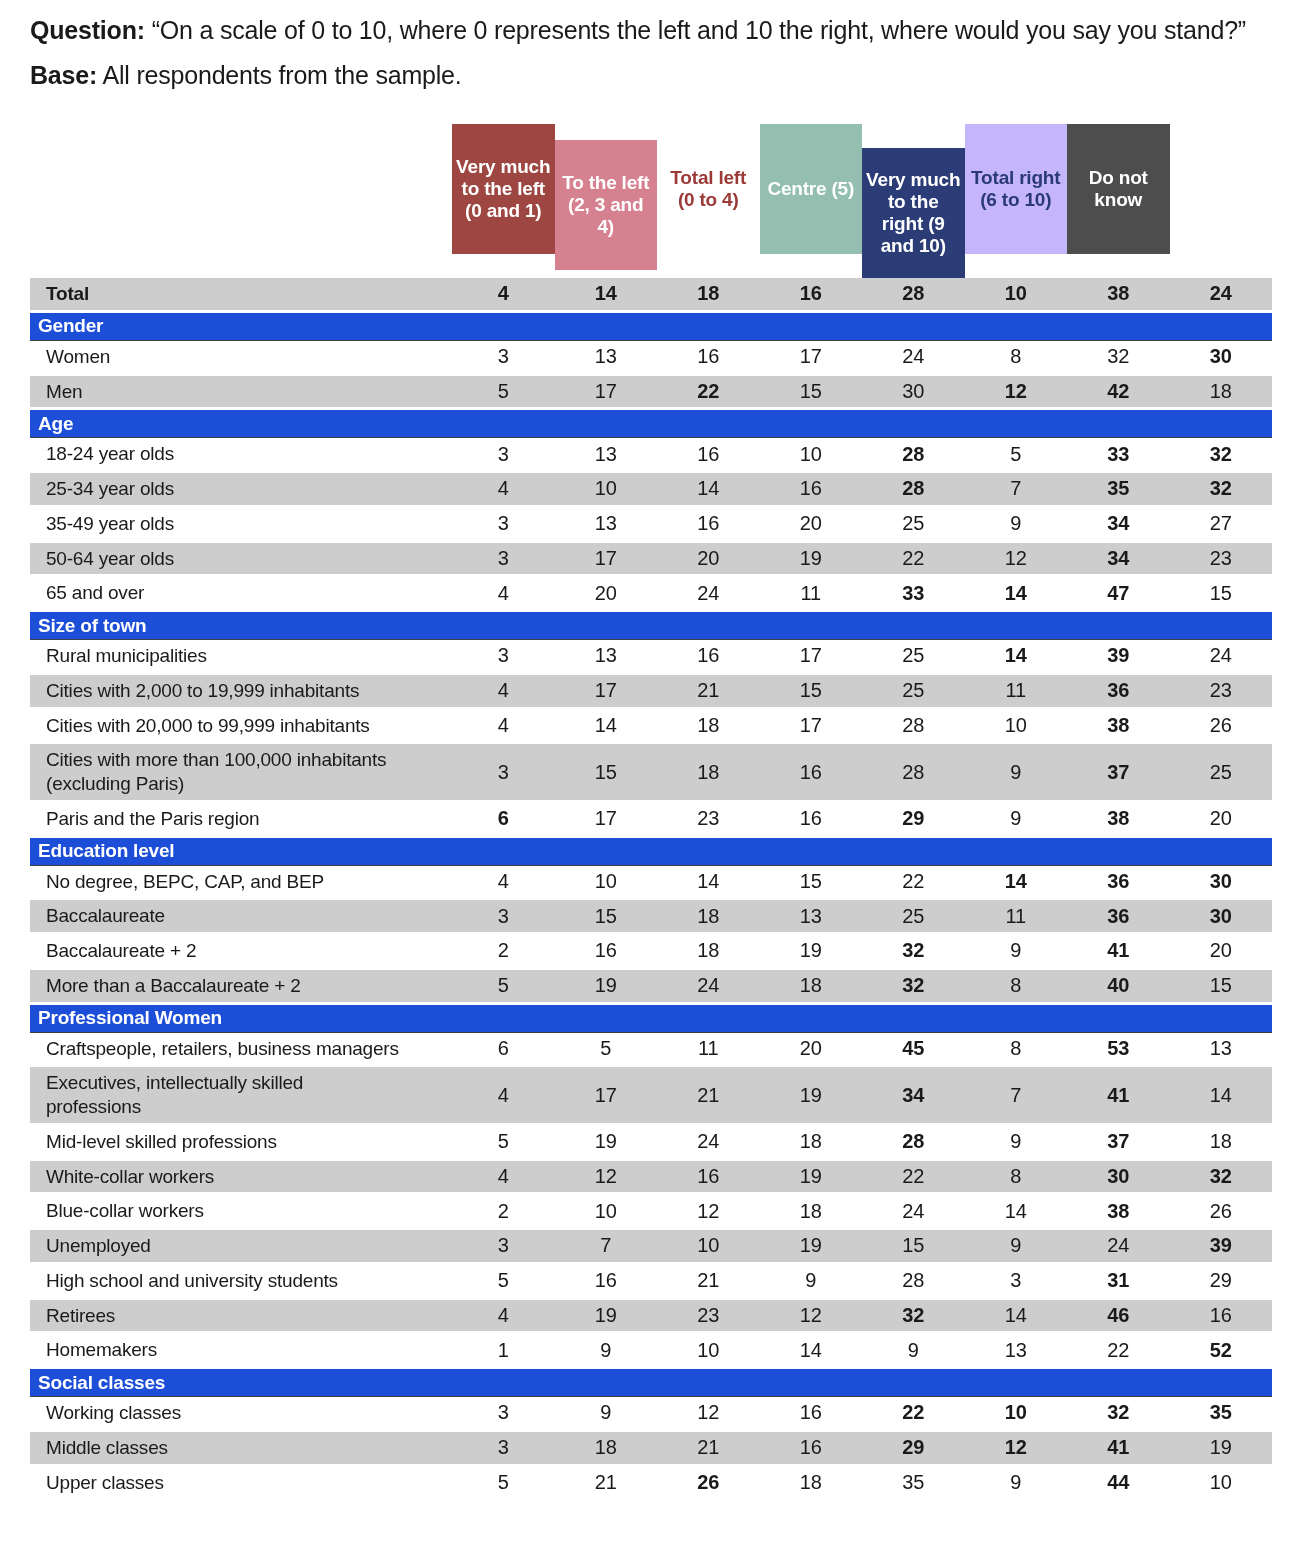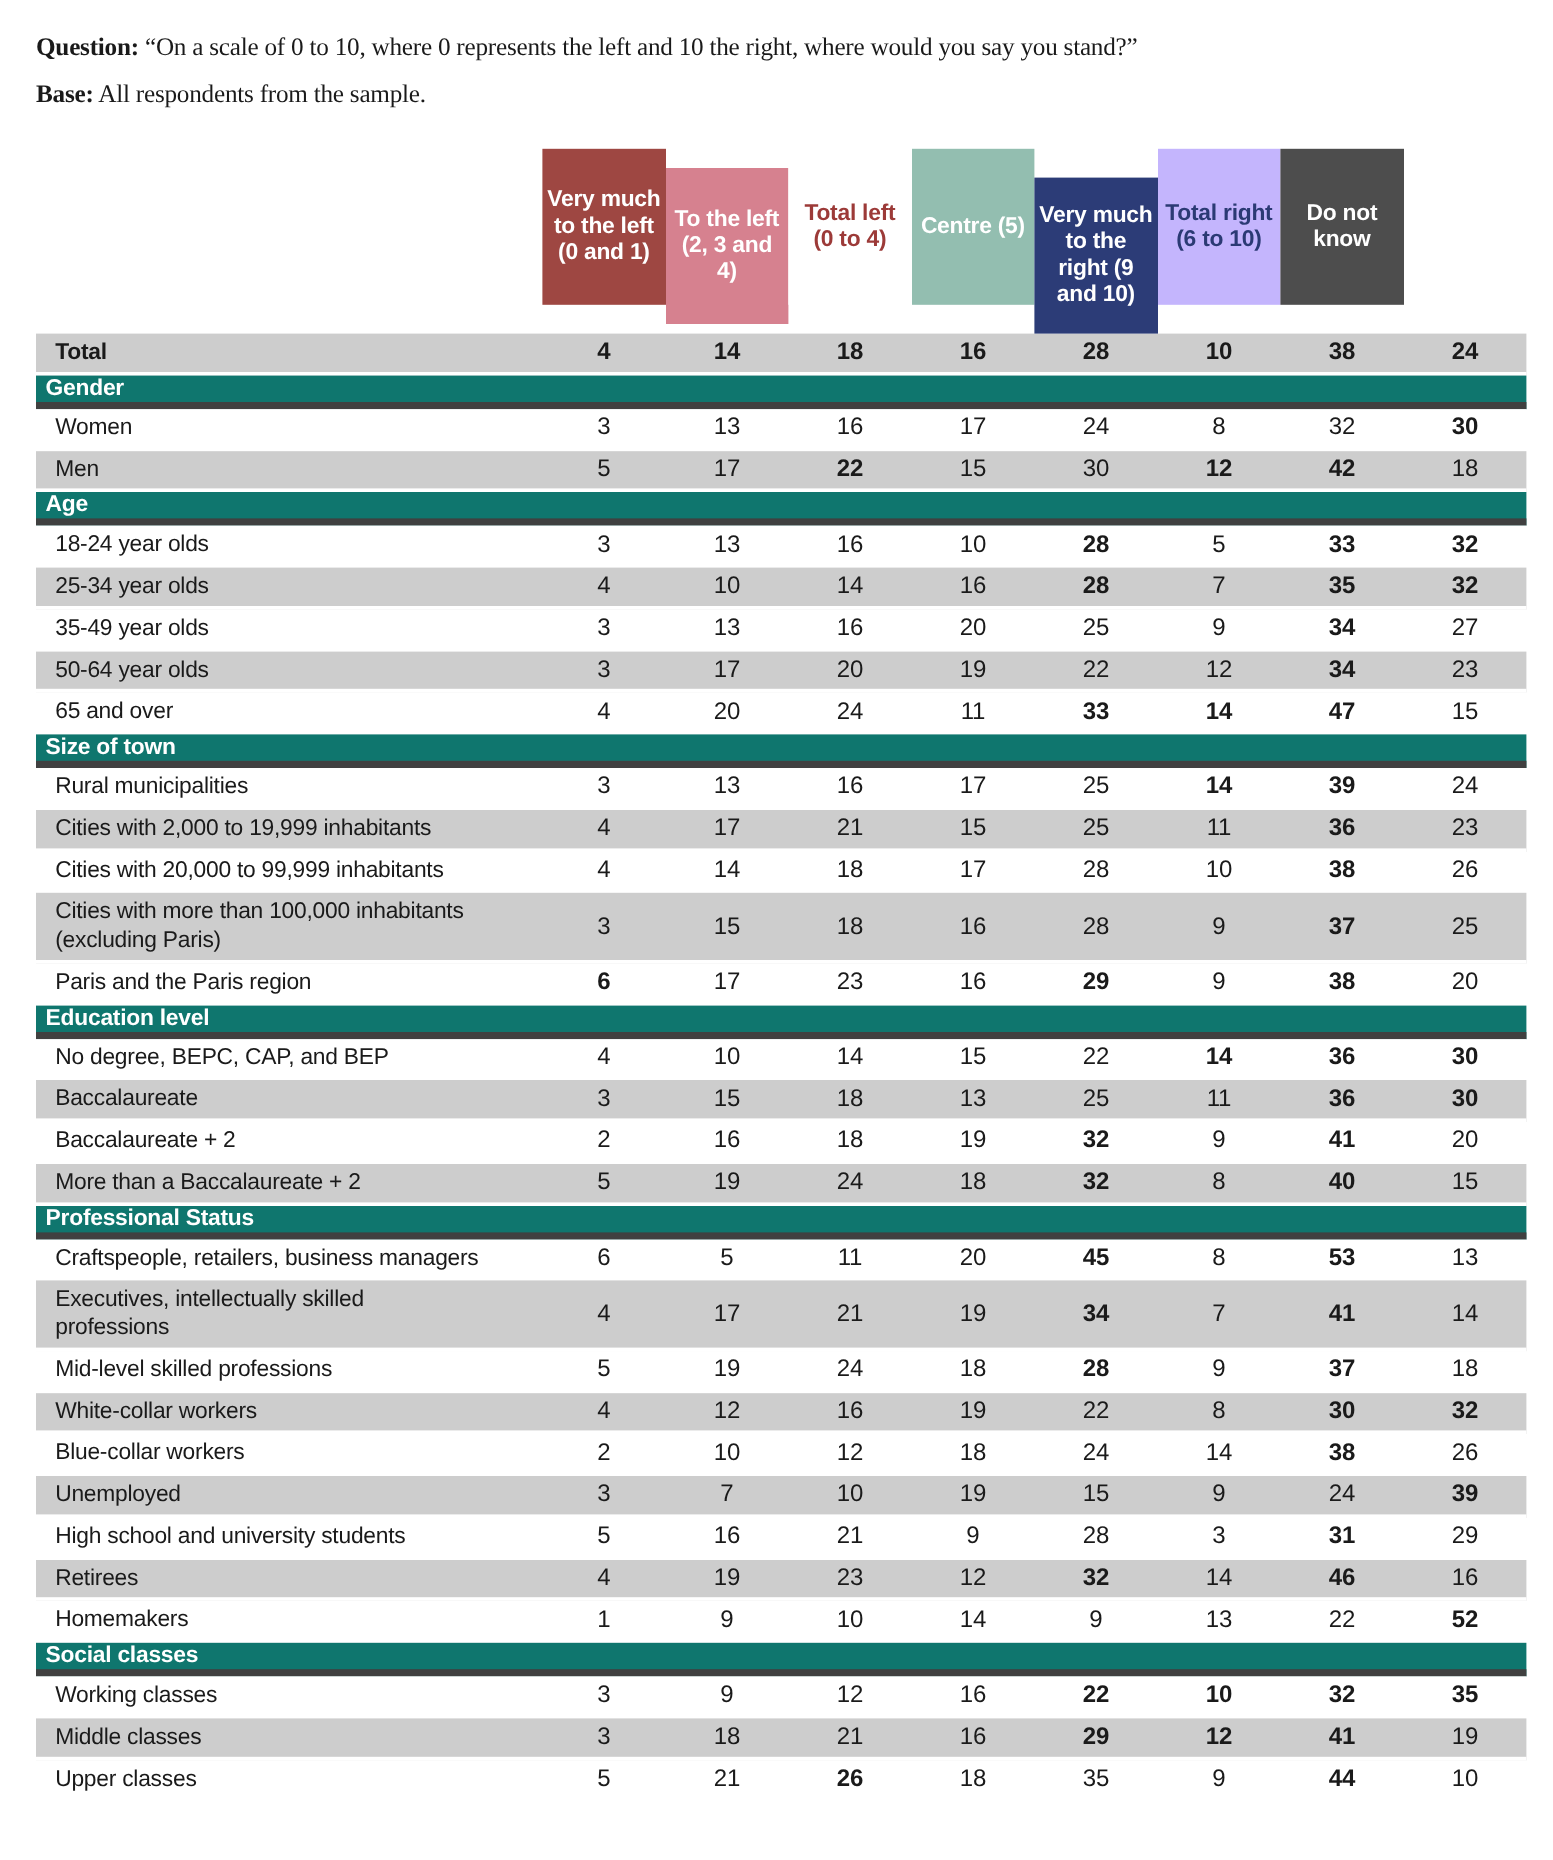--- a/index.html
+++ b/index.html
@@ -6,48 +6,48 @@
   html, body {
     margin: 0; padding: 0;
     background: #ffffff;
     width: 1294px;
     font-family: "Liberation Sans", sans-serif;
     color: #1a1a1a;
     letter-spacing: -0.2px;
   }
   .page { width: 1294px; min-height: 1550px; }
 
-  .intro { padding: 24px 20px 0 30px; font-size: 21px; font-family: Liberation Serif, serif; }
+  .intro { padding: 12px 20px 0 30px; font-size: 25px; }
   .intro p { margin: 0 0 7px 0; line-height: 1.5; }
   .intro b { font-weight: 700; }
 
   .survey-table { margin: 30px 22px 0 30px; width: 1242px; }
 
   .header-row { display: flex; align-items: stretch; }
   .header-spacer { flex: 0 0 422px; }
   .header-cell {
     flex: 0 0 102.5px;
     height: 130px;
     display: flex; align-items: center; justify-content: center;
     text-align: center;
     font-weight: 700;
     font-size: 19px;
     line-height: 1.15;
     padding: 0 3px;
   }
 
   .section-bar {
     height: 28px;
-    background: #0f766e;
+    background: #1d4ed8;
     color: #ffffff;
     font-weight: 700;
     font-size: 19px;
     display: flex; align-items: center;
     padding-left: 8px;
-    border-bottom: 6px solid #404040;
+    border-bottom: 1px solid #404040;
   }
 
   .row {
     display: flex; align-items: stretch;
     min-height: 33px;
     border-bottom: 3px solid #ffffff;
   }
   .row.gray  { background: #cdcdcd; }
   .row.white { background: #ffffff; }
 
@@ -274,21 +274,21 @@
           <div class="row-label">More than a Baccalaureate + 2</div>
           <div class="cell">5</div>
           <div class="cell">19</div>
           <div class="cell">24</div>
           <div class="cell">18</div>
           <div class="cell bold">32</div>
           <div class="cell">8</div>
           <div class="cell bold">40</div>
           <div class="cell">15</div>
         </div>
-        <div class="section-bar">Professional Status</div>
+        <div class="section-bar">Professional Women</div>
         <div class="row white">
           <div class="row-label">Craftspeople, retailers, business managers</div>
           <div class="cell">6</div>
           <div class="cell">5</div>
           <div class="cell">11</div>
           <div class="cell">20</div>
           <div class="cell bold">45</div>
           <div class="cell">8</div>
           <div class="cell bold">53</div>
           <div class="cell">13</div>

